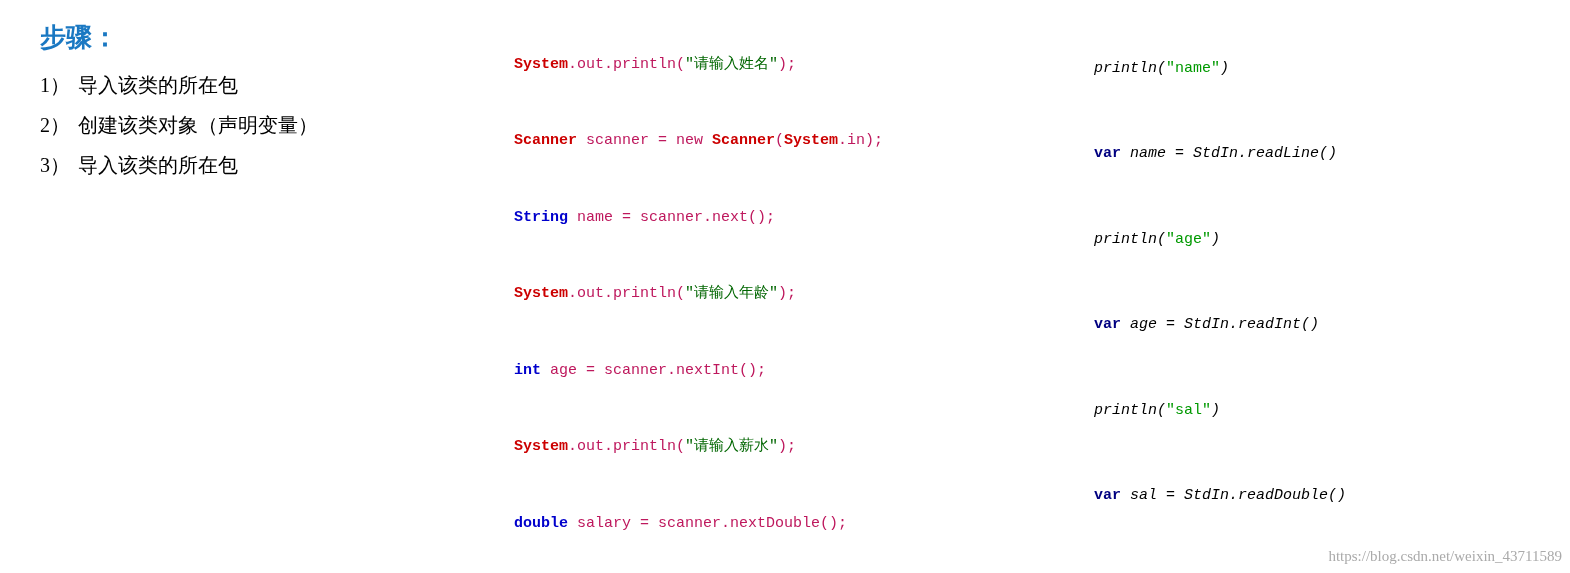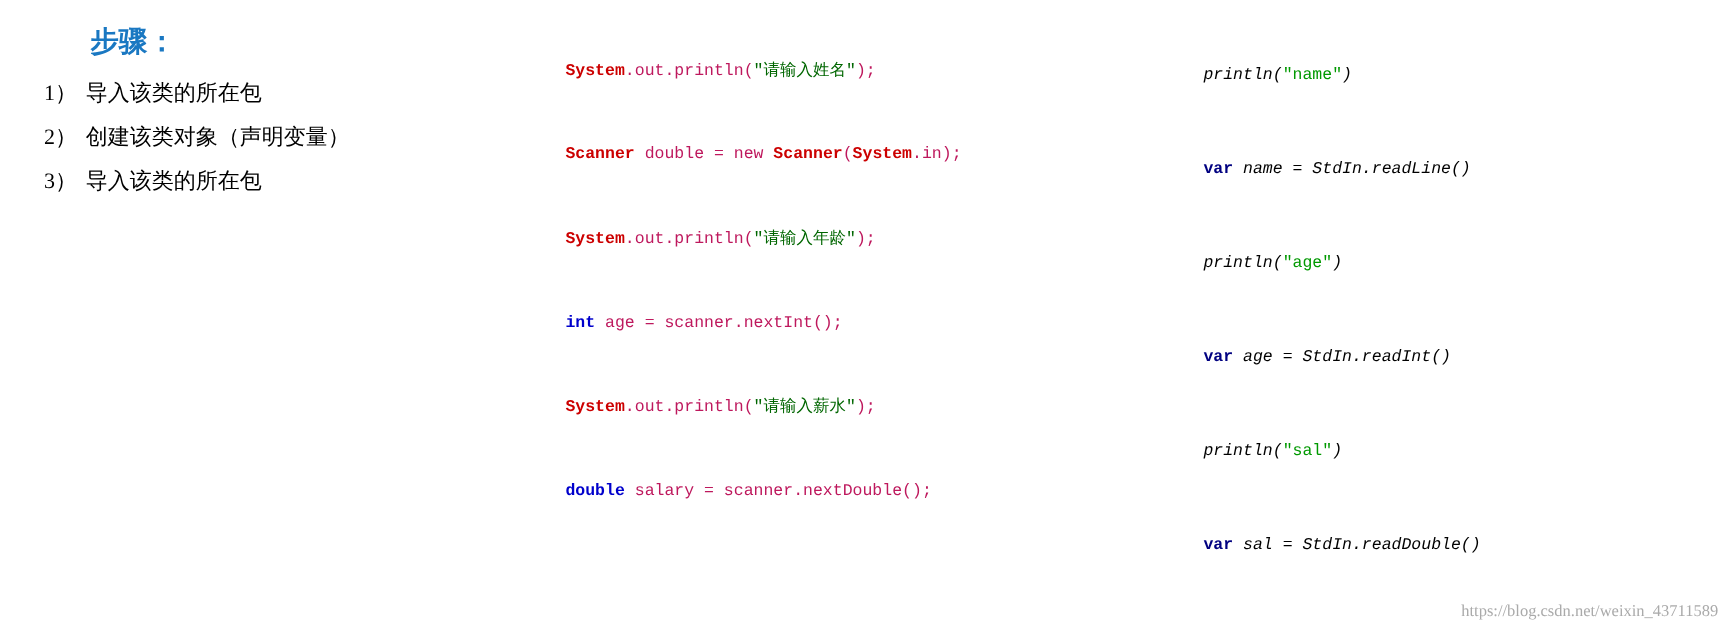--- a/index.html
+++ b/index.html
@@ -21,21 +21,20 @@
     .left-section {
       flex: 0 0 420px;
       padding-right: 20px;
     }
     .steps-title {
       color: #1a78c2;
       font-size: 26px;
       font-weight: bold;
       font-family: Liberation Sans, sans-serif;
       margin-bottom: 10px;
-      margin-left: 42px;
     }
     .steps-list {
       list-style: none;
       font-size: 20px;
       line-height: 2;
       color: #000;
     }
     .steps-list li {
       display: flex;
       align-items: baseline;
@@ -104,21 +103,24 @@
         <span>导入该类的所在包</span>
       </li>
     </ul>
   </div>
 
   <div class="code-section">
     <span class="code-line">
       <span class="kw-red">System</span><span class="text-black">.out.println(</span><span class="str-green">"请输入姓名"</span><span class="text-black">);</span>
     </span>
     <span class="code-line">
-      <span class="kw-red">Scanner</span><span class="text-black"> double = new </span><span class="kw-red">Scanner</span><span class="text-black">(</span><span class="kw-red">System</span><span class="text-black">.in);</span>
+      <span class="kw-red">Scanner</span><span class="text-black"> scanner = new </span><span class="kw-red">Scanner</span><span class="text-black">(</span><span class="kw-red">System</span><span class="text-black">.in);</span>
+    </span>
+    <span class="code-line">
+      <span class="kw-blue">String</span><span class="text-black"> name = scanner.next();</span>
     </span>
     <span class="code-line">
       <span class="kw-red">System</span><span class="text-black">.out.println(</span><span class="str-green">"请输入年龄"</span><span class="text-black">);</span>
     </span>
     <span class="code-line">
       <span class="kw-blue">int</span><span class="text-black"> age = scanner.nextInt();</span>
     </span>
     <span class="code-line">
       <span class="kw-red">System</span><span class="text-black">.out.println(</span><span class="str-green">"请输入薪水"</span><span class="text-black">);</span>
     </span>

